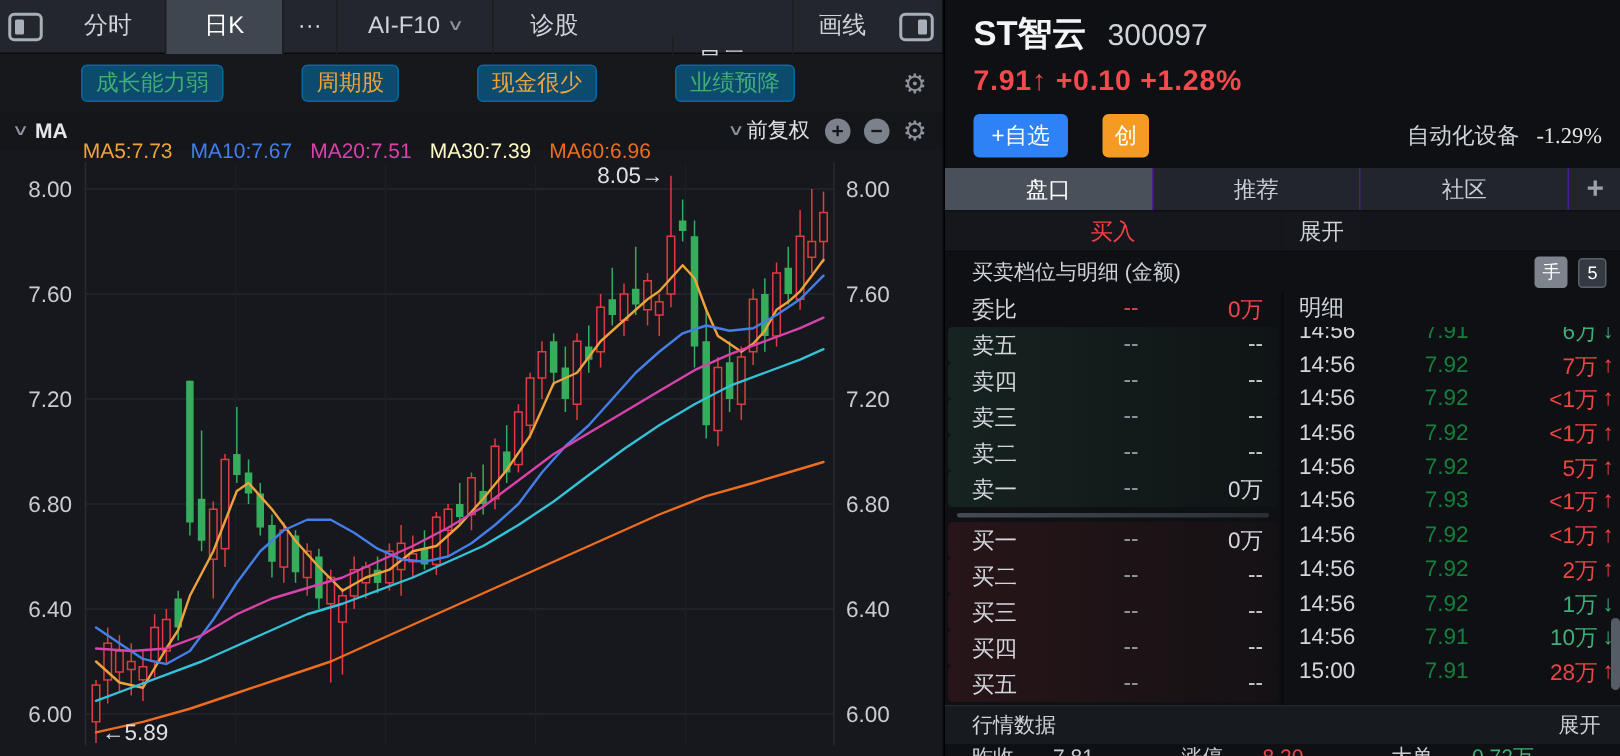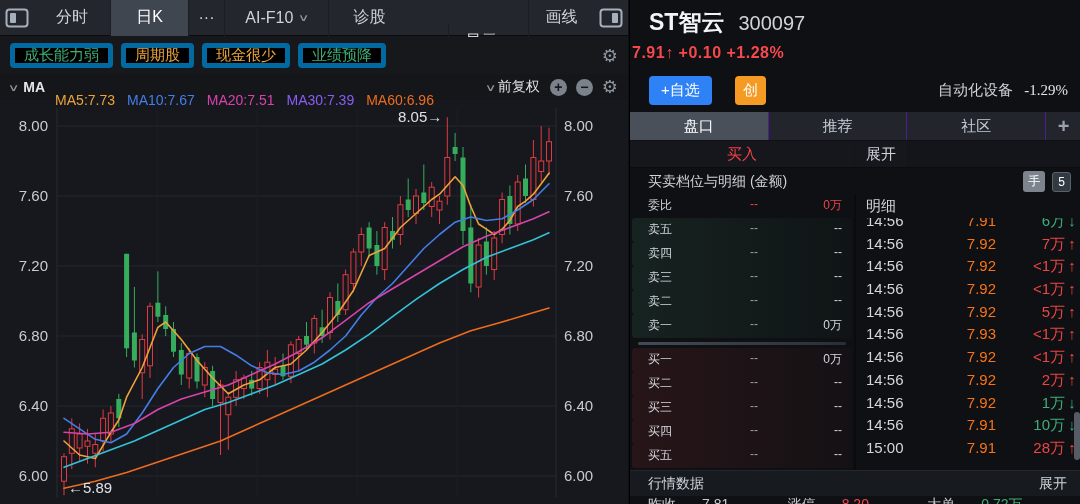--- a/index.html
+++ b/index.html
@@ -12,42 +12,42 @@
              display:flex; align-items:center; border-bottom:1px solid #0a0b0d; }
   .ptoggle { width:34px; height:36px; display:flex; align-items:center; justify-content:center; cursor:pointer; }
   .tbtab { height:36px; display:flex; align-items:center; justify-content:center; color:#ced3d9;
            font-size:16px; cursor:pointer; border-left:1px solid #1b1e23; padding:0 2px; }
   .tbtab.first { border-left:none; }
   .tbtab.active { background:#3f464f; color:#fff; }
   .tbtab .chev { font-size:10px; color:#8d949e; margin-left:7px; transform:scaleX(1.6); }
   .tbspacer { flex:1; }
   .tagsrow { position:absolute; left:0; top:37px; width:628px; height:37px; background:#16181c;
              display:flex; align-items:center; padding:0 10px; gap:8px; }
-  .tagpill { height:25px; padding:0 9px; display:flex; align-items:center; background:#000000;
-             border:5px solid #0369a1; border-radius:4px; font-size:15px; cursor:pointer; }
+  .tagpill { height:25px; padding:0 9px; display:flex; align-items:center; background:#0c4a6e;
+             border:1px solid #0369a1; border-radius:4px; font-size:15px; cursor:pointer;margin-left:44px; }
   .tagspacer { flex:1; }
   .gear { color:#8d949e; font-size:18px; cursor:pointer; line-height:1; }
   .mabar { position:absolute; left:0; top:74px; width:628px; height:26px; background:#14161a;
            display:flex; align-items:center; padding:0 8px; font-size:14px; }
   .mabar .chev { color:#8d949e; font-size:10px; transform:scaleX(1.6); margin:0 6px 0 2px; }
   .mabar .ma-title { color:#e3e6ea; font-weight:bold; margin-right:10px; }
   .ma-item { margin-right:12px;margin-top:25px; }
   .mabar .adjust { color:#dfe3e8; margin-right:10px; cursor:pointer; }
   .circbtn { width:17px; height:17px; border-radius:50%; background:#7b828c; color:#15171b;
              font-size:14px; font-weight:bold; text-align:center; line-height:16px; margin-right:9px; cursor:pointer; }
   #chart { position:absolute; left:0; top:100px; }
   .tick { fill:#c8ccd2; font-size:15px; font-family:"Liberation Sans",sans-serif; }
   .anno { fill:#dde0e5; font-size:15px; font-family:"Liberation Sans",sans-serif; }
 
   
   #right { position:absolute; left:629px; top:0; width:500px; height:504px; background:#0e1013; border-left:1px solid #000; }
   .r-title { position:absolute; left:19px; top:7px; display:flex; align-items:baseline; }
   .r-name { color:#f2f4f6; font-size:23px; font-weight:bold; }
   .r-code { color:#cfd4da; font-size:20px; margin-left:14px; }
-  .r-price { position:absolute; left:2px; top:44px; color:#f5494d; font-size:16px; font-weight:bold; letter-spacing:.5px; }
+  .r-price { position:absolute; left:19px; top:44px; color:#f5494d; font-size:19px; font-weight:bold; letter-spacing:.5px; }
   .r-btns { position:absolute; left:0; top:76px; width:451px; height:28px; }
   .btn-watch { position:absolute; left:19px; top:0; background:#2e82f5; color:#fff; font-size:15px;
                border:none; border-radius:4px; padding:5px 12px; cursor:pointer; }
   .badge-cy { position:absolute; left:105px; top:0; background:#f59a23; color:#fff; font-size:15px;
               border-radius:4px; padding:5px 8px; }
   .r-industry { position:absolute; right:13px; top:5px; font-size:15px; }
   .r-industry .ind-name { color:#ced3da; cursor:pointer; }
   .r-industry .ind-pct { color:#e5e5e5; margin-left:7px;font-family:Liberation Serif, serif; }
   .r-tabs { position:absolute; left:0; top:112px; width:451px; height:28px; display:flex; background:#4c1d95; gap:1px; }
   .r-tab { flex:1; display:flex; align-items:center; justify-content:center; background:#22252b;
@@ -62,33 +62,33 @@
   .t-exp  { flex:0 0 52px; color:#ced3da; }
   .r-section { position:absolute; left:0; top:169px; width:451px; height:25px; display:flex; align-items:center;
                padding:0 10px 0 18px; }
   .sec-title { color:#ced3da; font-size:14px; flex:1; }
   .mini-badge { font-size:12px; color:#fff; border-radius:3px; padding:2px 5px; margin-left:7px; cursor:pointer; }
   .mb-hand { background:#7d848e; }
   .mb-five { background:#343a42; border:1px solid #5a616b; }
   .r-cols { position:absolute; left:0; top:194px; width:451px; height:276px; display:flex; }
   .col-levels { width:224px; }
   .col-detail { width:227px; border-left:2px solid #0a0b0d; position:relative; overflow:hidden; }
-  .lvl-row { position:relative; height:24px; font-size:12px; border-radius:3px; margin:0 2px; }
+  .lvl-row { position:relative; height:24px; font-size:15px; border-radius:3px; margin:0 2px; }
   .lvl-row .lbl { position:absolute; left:16px; top:3px; color:#d3d7dd; }
   .lvl-row .mid { position:absolute; left:100px; width:44px; top:3px; text-align:center; color:#9aa1a9; }
   .lvl-row .amt { position:absolute; right:10px; top:3px; color:#d3d7dd; }
   .lvl-row.weibi .mid, .lvl-row.weibi .amt { color:#f0444c; }
   .lvl-row.sell { background:linear-gradient(90deg, rgba(36,66,52,.38), rgba(36,66,52,.08)); cursor:pointer; }
   .lvl-row.buy  { background:linear-gradient(90deg, rgba(74,28,32,.42), rgba(74,28,32,.10)); cursor:pointer; }
   .lvl-div { height:3px; margin:4px 8px 3px 8px; border-radius:2px; background:linear-gradient(90deg,#444b54,#2a2f36); }
   .det-head { height:24px; line-height:24px; padding-left:10px; color:#ced3da; font-size:15px; }
   .det-rows { overflow:hidden; height:252px; }
   .det-row { position:relative; height:22.7px; font-size:15px; }
   .det-row .tm { position:absolute; left:10px; top:2px; color:#d3d7dd; }
-  .det-row .pr { position:absolute; right:85px; top:2px; color:#f97316; }
+  .det-row .pr { position:absolute; right:102px; top:2px; color:#15803d; }
   .det-row .vol { position:absolute; right:16px; top:2px; }
   .det-row .arr { position:absolute; right:2px; top:2px; width:14px; text-align:center; }
   .up   { color:#ef4444; }
   .down { color:#3fae77; }
   .scrollthumb { position:absolute; right:1px; top:218px; width:6px; height:48px; background:#555c66; border-radius:3px; cursor:pointer; }
   .r-quote { position:absolute; left:0; top:470px; width:451px; height:26px; background:#171a1f;
              border-top:1px solid #23262c; display:flex; align-items:center; padding:0 14px 0 18px; }
   .r-quote .q-lbl { color:#ced3da; font-size:14px; flex:1; }
   .r-quote .q-exp { color:#ced3da; font-size:14px; cursor:pointer; }
   .r-partial { position:absolute; left:0; top:496px; width:451px; height:8px; overflow:hidden; }
@@ -156,21 +156,21 @@
       <span class="gear">⚙</span>
     </div>
 
     <div class="mabar">
       <span class="chev">∨</span>
       <span class="ma-title">MA</span>
       <span id="ma-items" style="display:flex;">
           <span class="ma-item" style="color: rgb(238, 162, 59);">MA5:7.73</span>
           <span class="ma-item" style="color: rgb(68, 126, 232);">MA10:7.67</span>
           <span class="ma-item" style="color: rgb(216, 67, 171);">MA20:7.51</span>
-          <span class="ma-item" style="color: #8b5cf6;">MA30:7.39</span>
+          <span class="ma-item" style="color: #fef9c3;">MA30:7.39</span>
           <span class="ma-item" style="color: rgb(238, 108, 29);">MA60:6.96</span>
         </span>
       <span class="tagspacer"></span>
       <span class="chev" style="margin-right:4px;">∨</span>
       <span class="adjust">前复权</span>
       <span class="circbtn">+</span>
       <span class="circbtn">−</span>
       <span class="gear" style="margin-right:2px;">⚙</span>
     </div>
 

